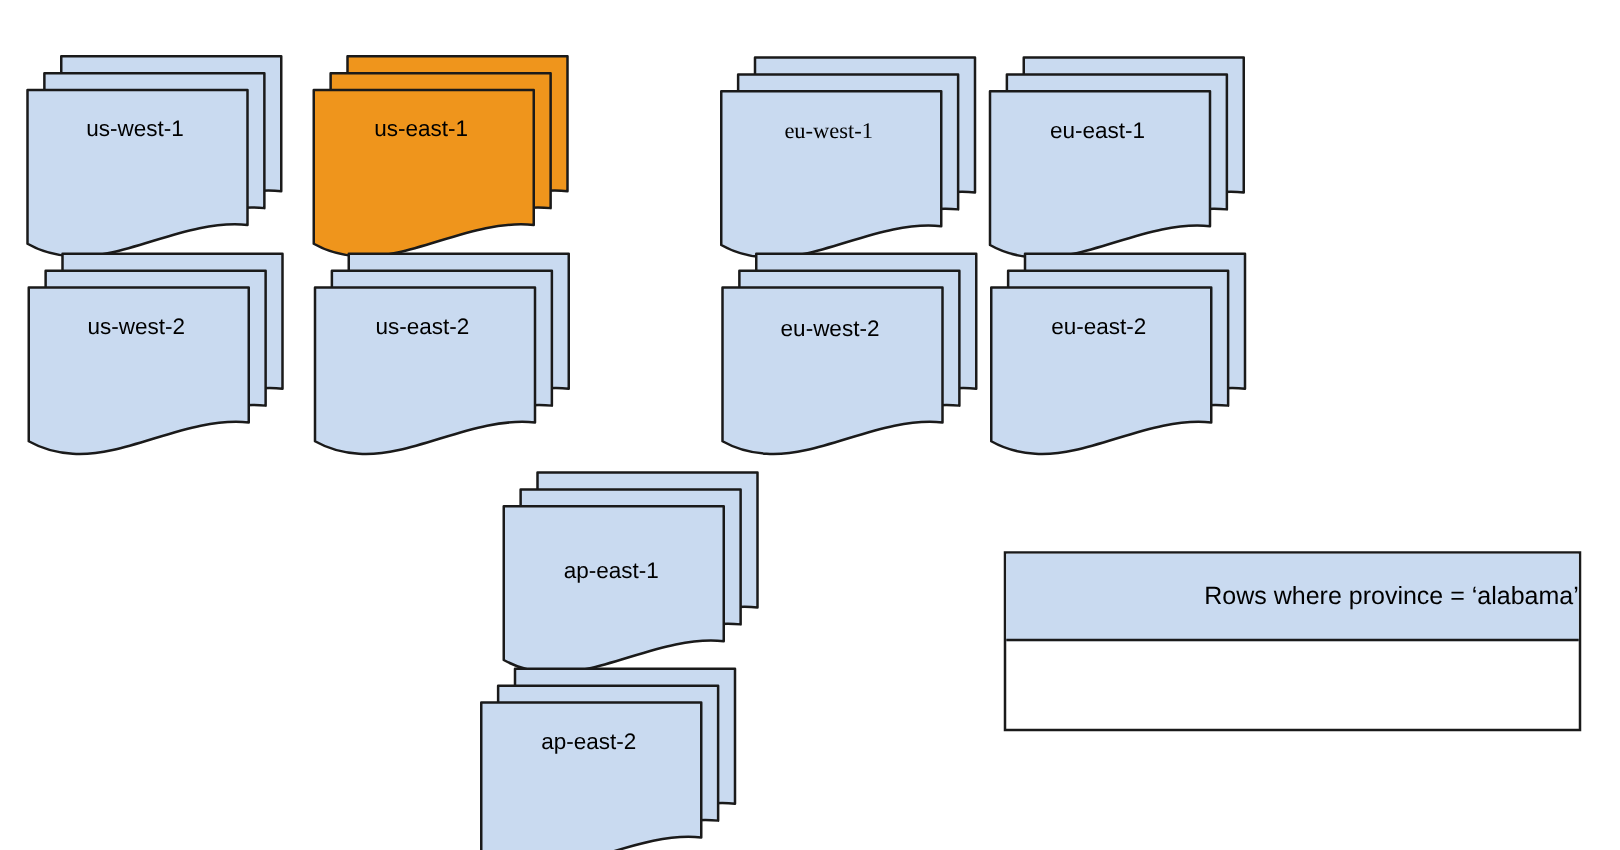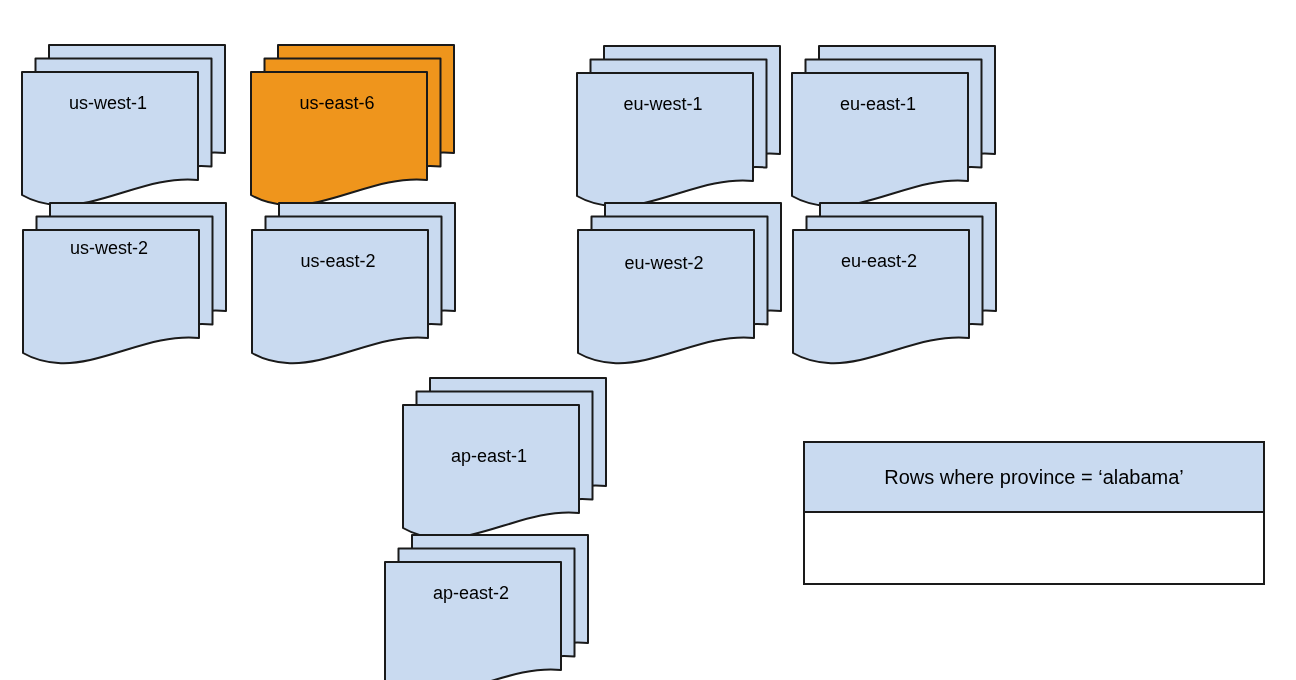--- a/index.html
+++ b/index.html
@@ -57,20 +57,21 @@
     height: 50%;
     box-sizing: border-box;
     display: flex;
     align-items: center;
     justify-content: center;
     font-size: 20px;
     color: #000000;
   }
   .legend-row.top {
     border-bottom: 2px solid #1a1a1a;
+    justify-content: flex-end;
   }
 </style>
 </head>
 <body>
 
 <div id="canvas">
 
   <div id="stacks-layer">
       <div class="stack" style="left: 20px; top: 43px;">
         <svg width="207" height="165" viewBox="-2 -29 207 165">
@@ -91,23 +92,23 @@
           <g transform="translate(27,-27)">
             <path d="M 0 0 L 176 0 L 176 108 C 126.72 103 79.2 136 35.2 133 C 19.36 132 7.04 127 0 123 Z" fill="#ef951c" stroke="#1a1a1a" stroke-width="2" stroke-linejoin="round"></path>
           </g>
           <g transform="translate(13.5,-13.5)">
             <path d="M 0 0 L 176 0 L 176 108 C 126.72 103 79.2 136 35.2 133 C 19.36 132 7.04 127 0 123 Z" fill="#ef951c" stroke="#1a1a1a" stroke-width="2" stroke-linejoin="round"></path>
           </g>
           <g transform="translate(0,0)">
             <path d="M 0 0 L 176 0 L 176 108 C 126.72 103 79.2 136 35.2 133 C 19.36 132 7.04 127 0 123 Z" fill="#ef951c" stroke="#1a1a1a" stroke-width="2" stroke-linejoin="round"></path>
           </g>
         </svg>
-        <div class="stack-label" style="top: 51px;">us-east-6</div>
-      </div>
-      <div class="stack" style="left: 575px; top: 44px;">
+        <div class="stack-label" style="top: 51px;">us-east-1</div>
+      </div>
+      <div class="stack" style="left: 575px; top: 44px; font-family: Liberation Serif, serif;">
         <svg width="207" height="165" viewBox="-2 -29 207 165">
           <g transform="translate(27,-27)">
             <path d="M 0 0 L 176 0 L 176 108 C 126.72 103 79.2 136 35.2 133 C 19.36 132 7.04 127 0 123 Z" fill="#c9daf0" stroke="#1a1a1a" stroke-width="2" stroke-linejoin="round"></path>
           </g>
           <g transform="translate(13.5,-13.5)">
             <path d="M 0 0 L 176 0 L 176 108 C 126.72 103 79.2 136 35.2 133 C 19.36 132 7.04 127 0 123 Z" fill="#c9daf0" stroke="#1a1a1a" stroke-width="2" stroke-linejoin="round"></path>
           </g>
           <g transform="translate(0,0)">
             <path d="M 0 0 L 176 0 L 176 108 C 126.72 103 79.2 136 35.2 133 C 19.36 132 7.04 127 0 123 Z" fill="#c9daf0" stroke="#1a1a1a" stroke-width="2" stroke-linejoin="round"></path>
           </g>
@@ -133,21 +134,21 @@
           <g transform="translate(27,-27)">
             <path d="M 0 0 L 176 0 L 176 108 C 126.72 103 79.2 136 35.2 133 C 19.36 132 7.04 127 0 123 Z" fill="#c9daf0" stroke="#1a1a1a" stroke-width="2" stroke-linejoin="round"></path>
           </g>
           <g transform="translate(13.5,-13.5)">
             <path d="M 0 0 L 176 0 L 176 108 C 126.72 103 79.2 136 35.2 133 C 19.36 132 7.04 127 0 123 Z" fill="#c9daf0" stroke="#1a1a1a" stroke-width="2" stroke-linejoin="round"></path>
           </g>
           <g transform="translate(0,0)">
             <path d="M 0 0 L 176 0 L 176 108 C 126.72 103 79.2 136 35.2 133 C 19.36 132 7.04 127 0 123 Z" fill="#c9daf0" stroke="#1a1a1a" stroke-width="2" stroke-linejoin="round"></path>
           </g>
         </svg>
-        <div class="stack-label" style="top: 38px;">us-west-2</div>
+        <div class="stack-label" style="top: 51px;">us-west-2</div>
       </div>
       <div class="stack" style="left: 250px; top: 201px;">
         <svg width="207" height="165" viewBox="-2 -29 207 165">
           <g transform="translate(27,-27)">
             <path d="M 0 0 L 176 0 L 176 108 C 126.72 103 79.2 136 35.2 133 C 19.36 132 7.04 127 0 123 Z" fill="#c9daf0" stroke="#1a1a1a" stroke-width="2" stroke-linejoin="round"></path>
           </g>
           <g transform="translate(13.5,-13.5)">
             <path d="M 0 0 L 176 0 L 176 108 C 126.72 103 79.2 136 35.2 133 C 19.36 132 7.04 127 0 123 Z" fill="#c9daf0" stroke="#1a1a1a" stroke-width="2" stroke-linejoin="round"></path>
           </g>
           <g transform="translate(0,0)">

